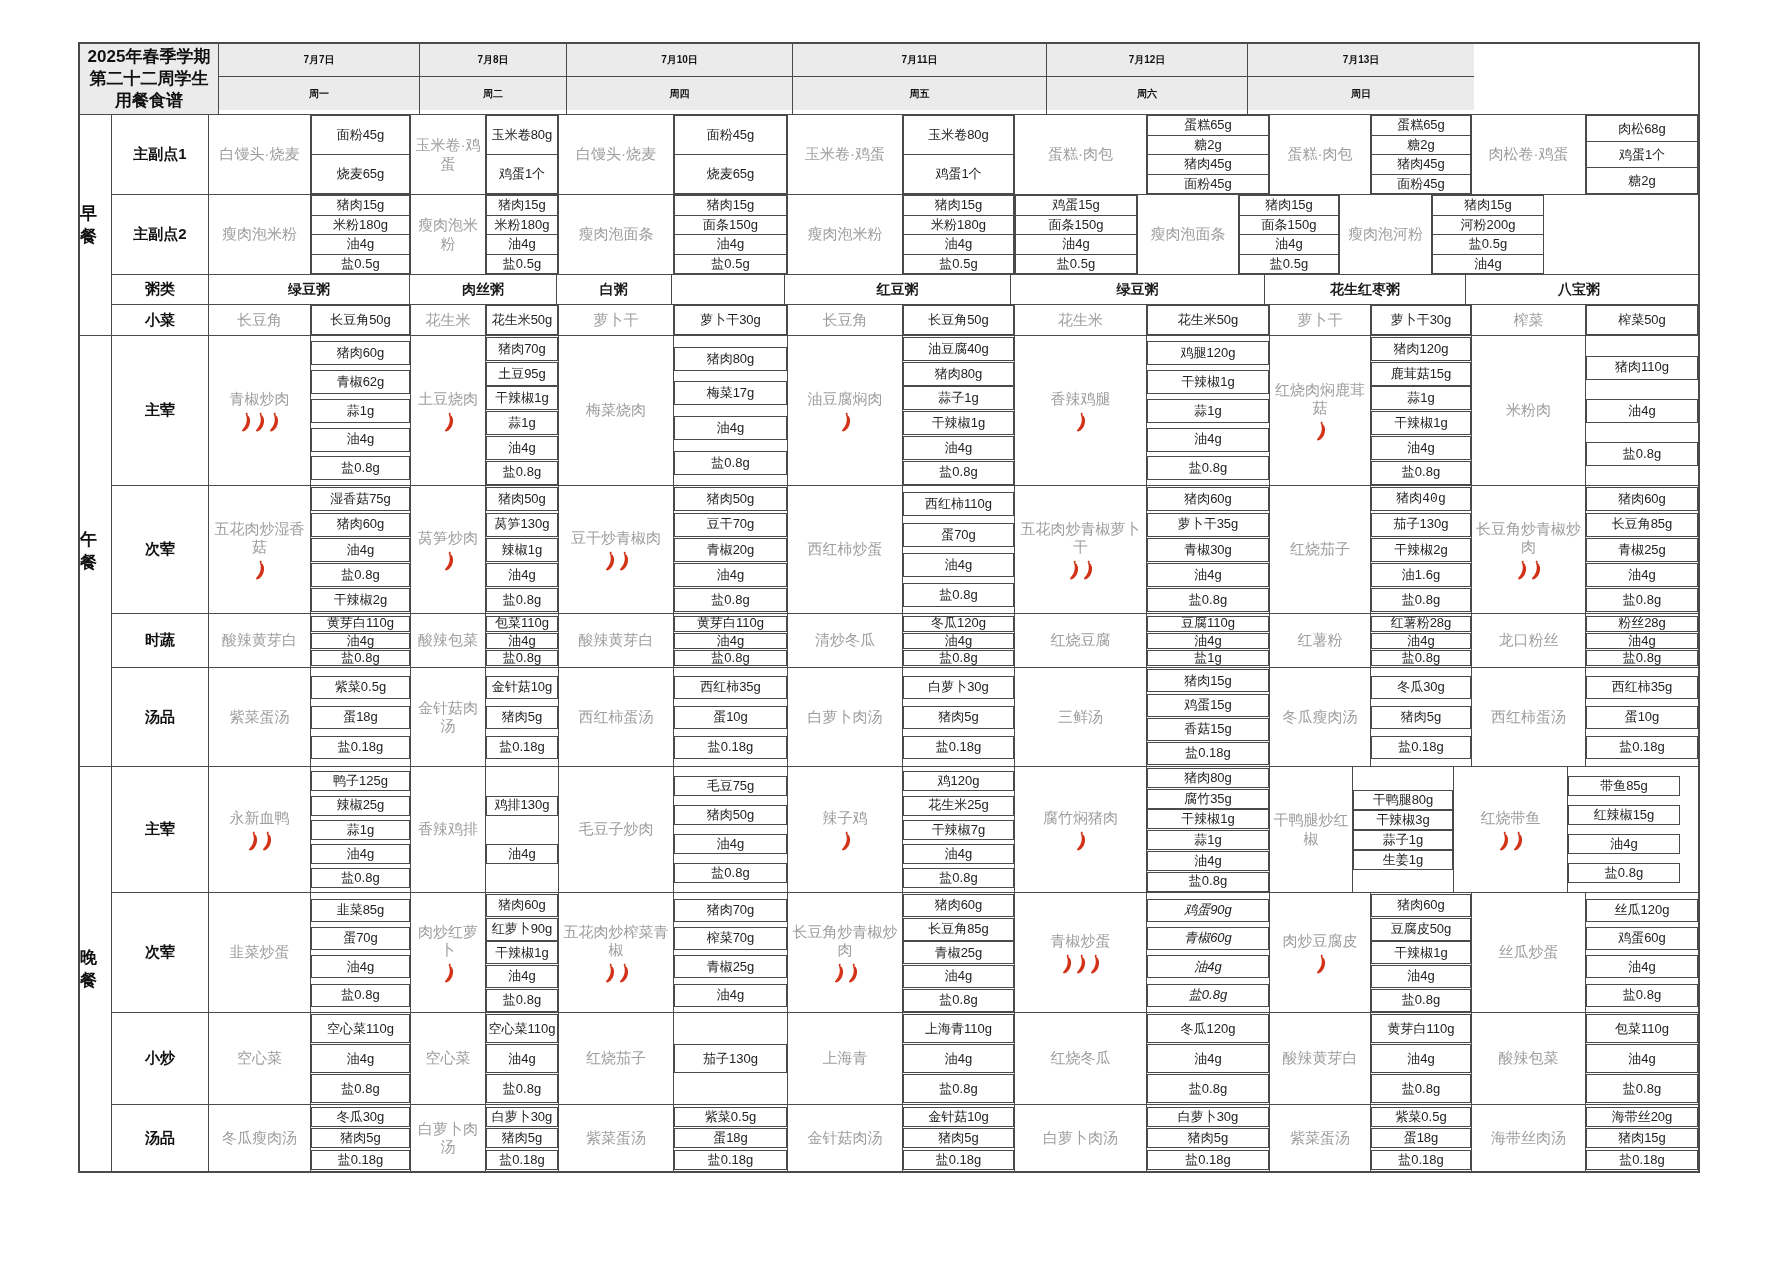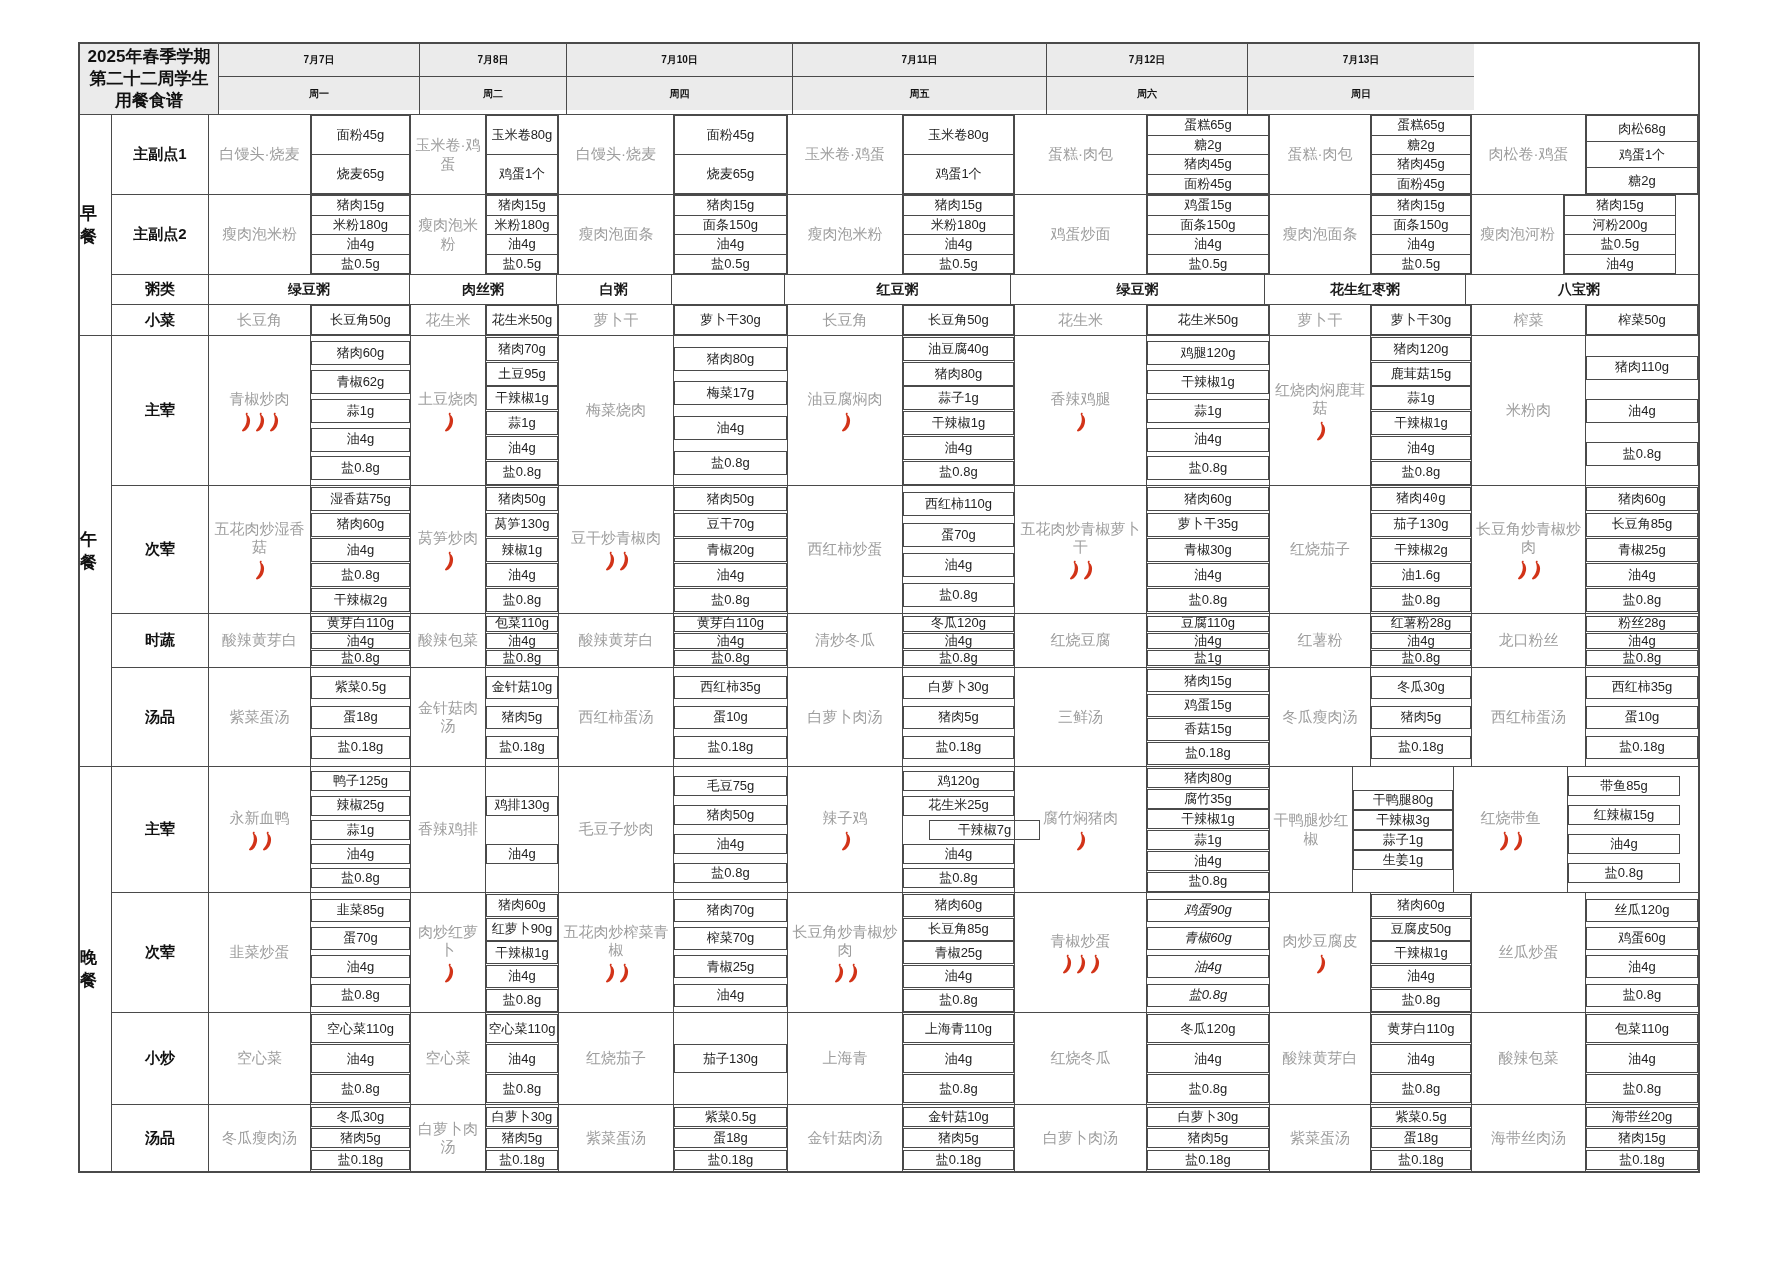--- a/index.html
+++ b/index.html
@@ -194,23 +194,20 @@
               <div>瘦肉泡米粉</div>
             </div>
             <div class="qty-col flush" style="width: 111px;">
               <div class="item-box">猪肉15g</div>
               <div class="item-box">米粉180g</div>
               <div class="item-box">油4g</div>
               <div class="item-box">盐0.5g</div>
             </div>
           </div>
           <div class="day-cell">
-            <div class="name-cell" style="width: 132px;">
-              <div>鸡蛋炒面</div>
-            </div>
             <div class="qty-col flush" style="width: 122px;">
               <div class="item-box">鸡蛋15g</div>
               <div class="item-box">面条150g</div>
               <div class="item-box">油4g</div>
               <div class="item-box">盐0.5g</div>
             </div>
           </div>
           <div class="day-cell">
             <div class="name-cell" style="width: 101px;">
               <div>瘦肉泡面条</div>
@@ -760,21 +757,21 @@
               <div>辣子鸡</div>
               <div class="chili-row">
                 <svg viewBox="0 0 12 22" width="11" height="20">
                   <path d="M6.2 2.6 C6.1 1.4 6.9 0.6 7.8 0.9 C8.6 1.2 8.6 2.2 7.9 2.9 C10.6 4.4 11.6 8.3 10.8 12.2 C9.9 16.7 7.3 20.3 4.2 21.2 C2.4 21.7 1.5 20.5 2.6 19.4 C5.4 16.7 7.2 13.2 7.4 8.9 C7.5 6.5 7.1 4.4 6.2 2.6 Z" fill="#d23318"></path>
                 </svg>
               </div>
             </div>
             <div class="qty-col spread" style="width: 111px;">
               <div class="item-box" style="height: 20px;">鸡120g</div>
               <div class="item-box" style="height: 20px;">花生米25g</div>
-              <div class="item-box" style="height: 20px; margin-left: 26px;">干辣椒7g</div>
+              <div class="item-box" style="height: 20px;">干辣椒7g</div>
               <div class="item-box" style="height: 20px;">油4g</div>
               <div class="item-box" style="height: 20px;">盐0.8g</div>
             </div>
           </div>
           <div class="day-cell">
             <div class="name-cell" style="width: 132px;">
               <div>腐竹焖猪肉</div>
               <div class="chili-row">
                 <svg viewBox="0 0 12 22" width="11" height="20">
                   <path d="M6.2 2.6 C6.1 1.4 6.9 0.6 7.8 0.9 C8.6 1.2 8.6 2.2 7.9 2.9 C10.6 4.4 11.6 8.3 10.8 12.2 C9.9 16.7 7.3 20.3 4.2 21.2 C2.4 21.7 1.5 20.5 2.6 19.4 C5.4 16.7 7.2 13.2 7.4 8.9 C7.5 6.5 7.1 4.4 6.2 2.6 Z" fill="#d23318"></path>

